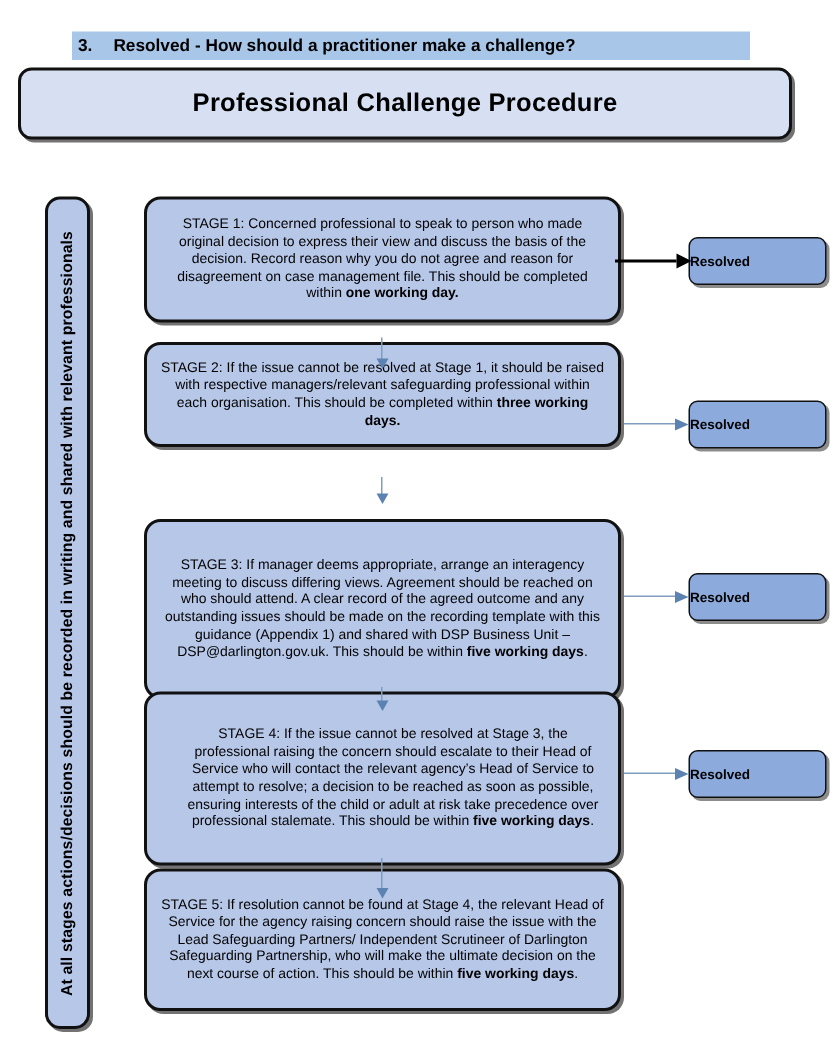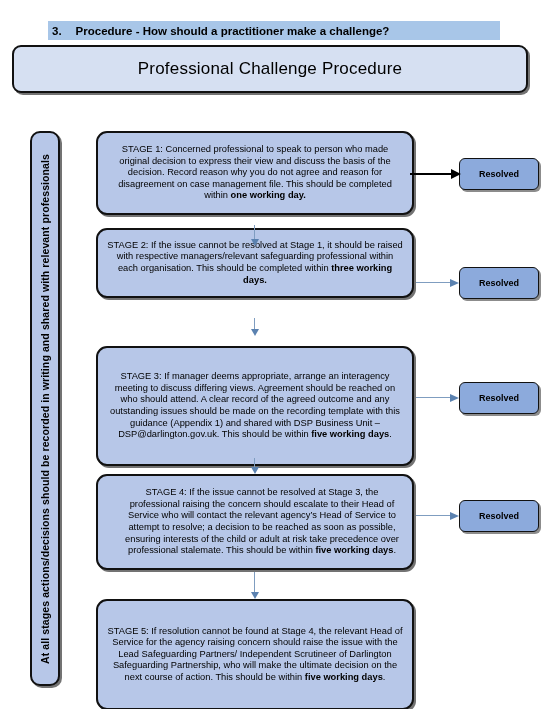--- a/index.html
+++ b/index.html
@@ -51,21 +51,21 @@
     background: #d6e0f2;
     border: 2.5px solid #111111;
     border-radius: 9px;
     box-shadow: 2px 2px 0 rgba(0,0,0,0.55);
     display: flex;
     align-items: center;
     justify-content: center;
   }
   #title-text {
     font-size: 17px;
-    font-weight: normal;
+    font-weight: bold;
     letter-spacing: .2px;
   }
 
   
   #side-banner {
     position: absolute;
     left: 30px;
     top: 131px;
     width: 30px;
     height: 555px;
@@ -104,37 +104,36 @@
   .stage-text {
     font-size: 9.3px;
     line-height: 11.6px;
     text-align: center;
   }
   .stage-text b { font-weight: bold; }
 
   #stage-1 { top: 131px; height: 84px; }
   #stage-2 { top: 228px; height: 70px; }
   #stage-3 { top: 346px; height: 120px; }
-  #stage-4 { top: 474px; height: 96px; padding-left: 23px; }
-  #stage-5 { top: 599px; height: 111px; }
+  #stage-4 { top: 461px; height: 116px; padding-left: 23px; }
+  #stage-5 { top: 579px; height: 95px; }
 
   
   .resolved-box {
     position: absolute;
     left: 459px;
-    width: 80px;
+    width: 92px;
     height: 32px;
     box-sizing: border-box;
     background: #8caadc;
     border: 1.6px solid #111111;
     border-radius: 6px;
     box-shadow: 2px 2px 0 rgba(0,0,0,0.45);
     display: flex;
     align-items: center;
-    justify-content: center;
   }
   .resolved-text {
     font-size: 9px;
     font-weight: bold;
   }
   #resolved-1 { top: 158px; }
   #resolved-2 { top: 267px; }
   #resolved-3 { top: 382px; }
   #resolved-4 { top: 500px; }
 
@@ -194,21 +193,21 @@
   #arrow-1 { top: 173px; }
   #arrow-2 { top: 282px; }
   #arrow-3 { top: 397px; }
   #arrow-4 { top: 515px; }
 </style>
 </head>
 <body>
 
 <div id="heading-band">
   <span id="heading-number">3.</span>
-  <span id="heading-text">Procedure - How should a practitioner make a challenge?</span>
+  <span id="heading-text">Resolved - How should a practitioner make a challenge?</span>
 </div>
 
 <div id="title-box">
   <span id="title-text">Professional Challenge Procedure</span>
 </div>
 
 <div id="side-banner">
   <span id="side-banner-text">At all stages actions/decisions should be recorded in writing and shared with relevant professionals</span>
 </div>
 

